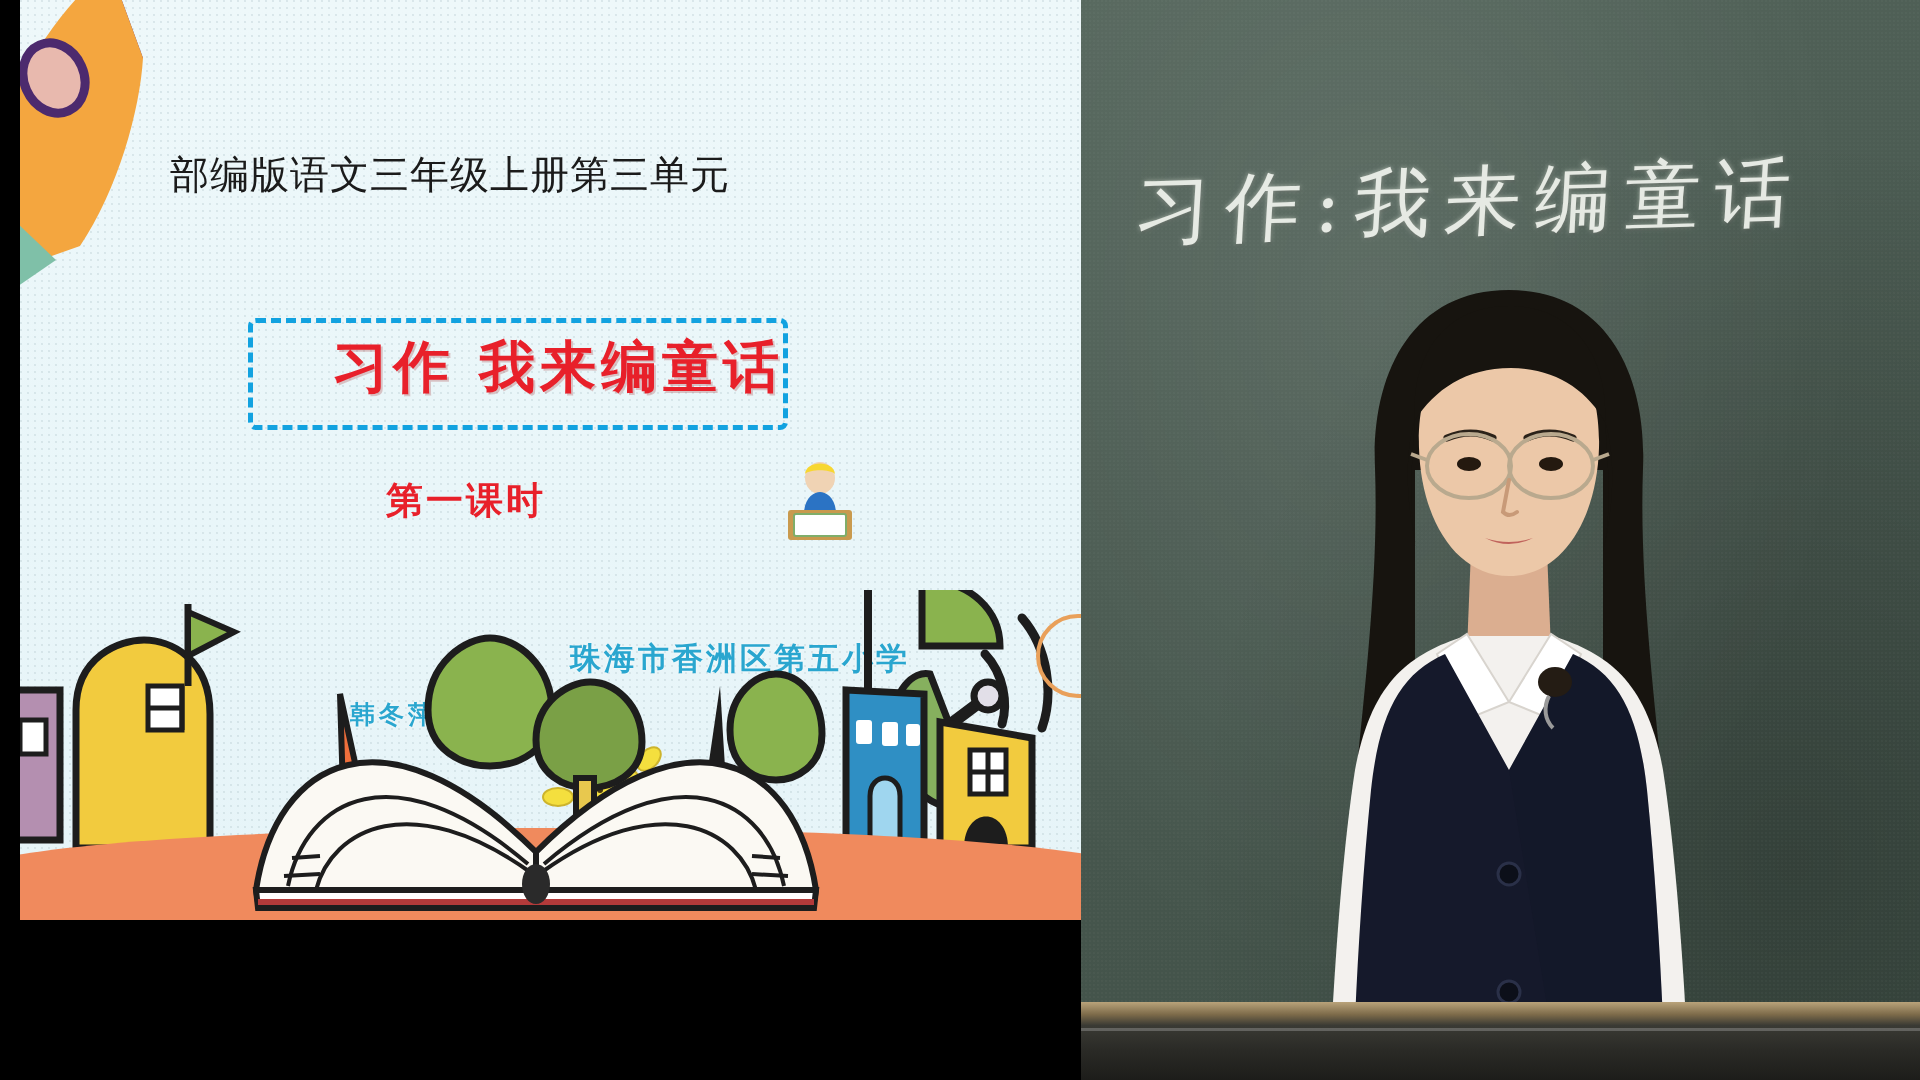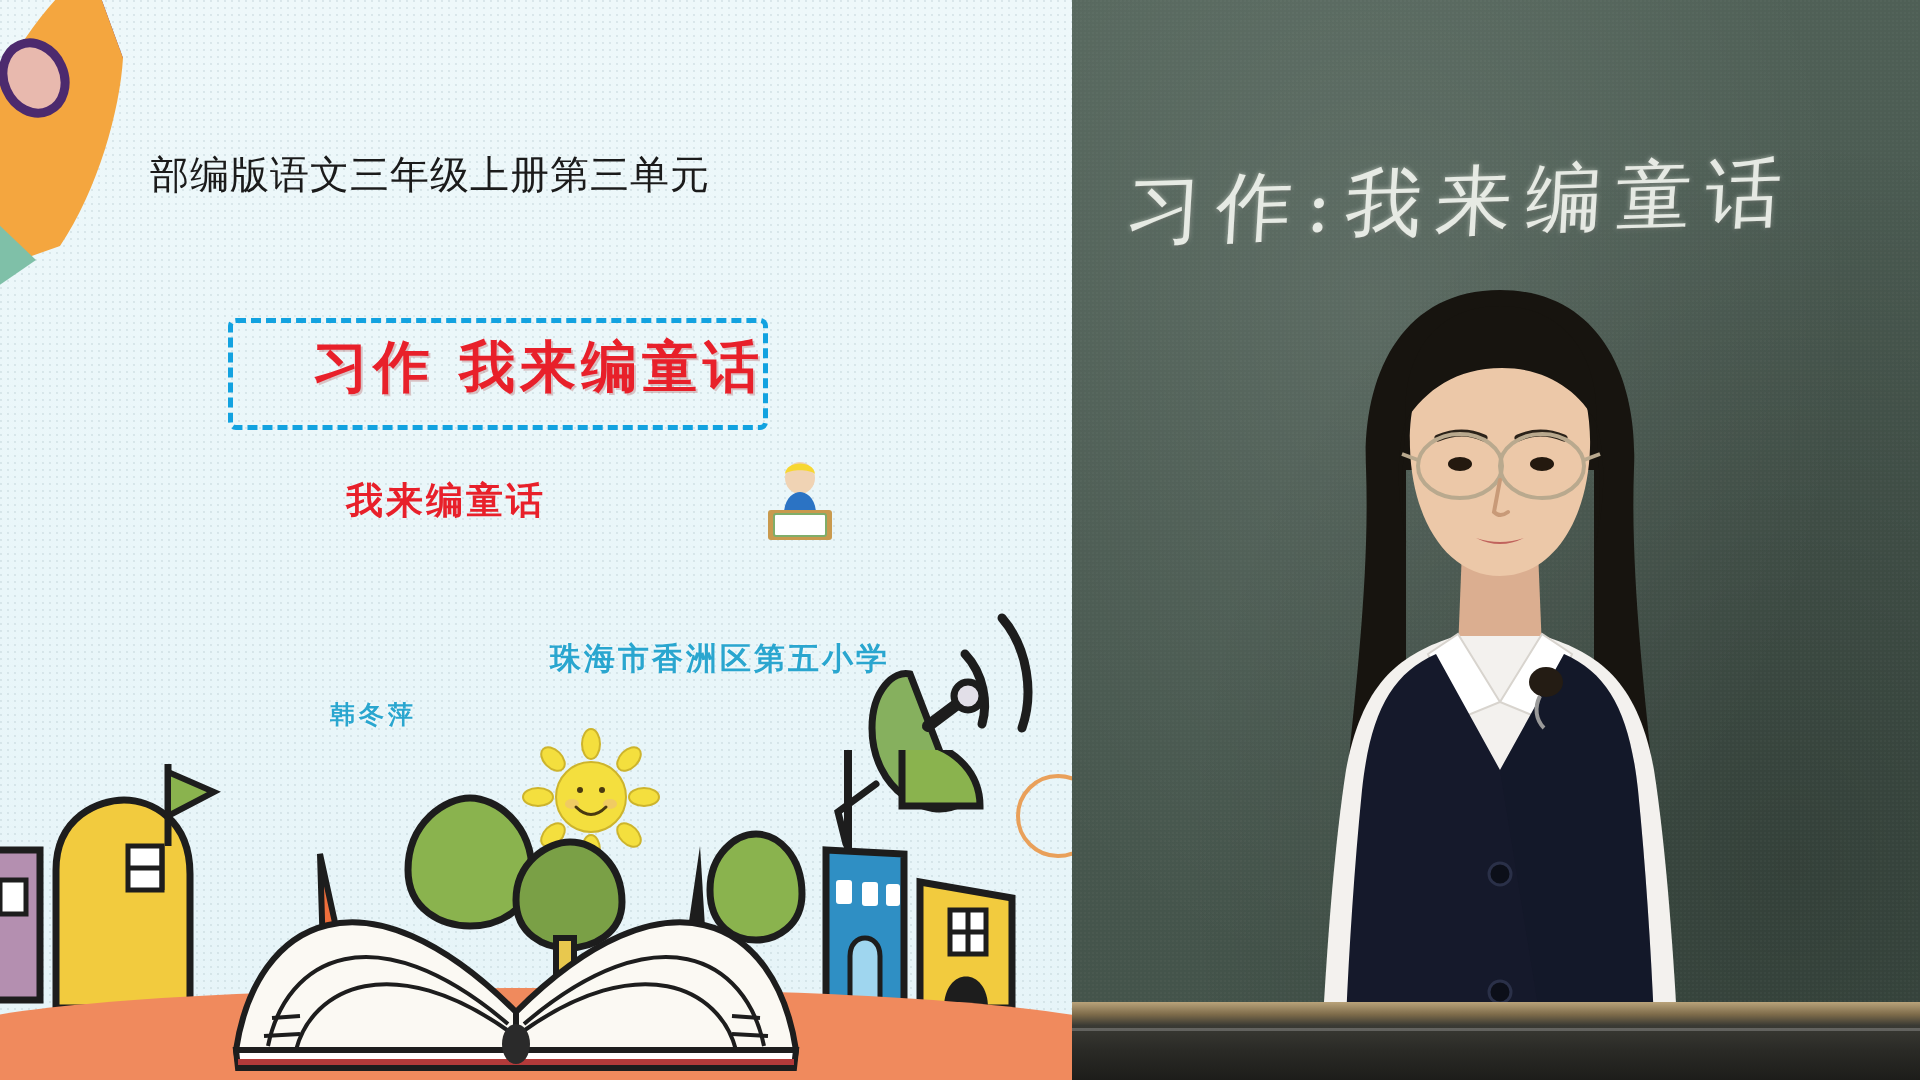--- a/index.html
+++ b/index.html
@@ -5,25 +5,26 @@
 <style>
   * { margin:0; padding:0; box-sizing:border-box; }
   html,body { width:1920px; height:1080px; overflow:hidden; background:#000; }
   body { font-family:"Liberation Sans", sans-serif; }
 
   .screen { position:relative; width:1920px; height:1080px; display:flex; }
 
   
   .slide {
     position:relative;
-    width:1072px; height:1080px;
+    width:1072px; height:920px;
     overflow:hidden;
     background:
       radial-gradient(circle at 1px 1px, rgba(180,200,205,.35) 1px, transparent 1.2px) 0 0/7px 7px,
       linear-gradient(180deg,#eef8fa 0%, #e9f6f9 55%, #e6f4f8 100%);
+    margin-left: 20px;
   }
 
   
   .rocket { position:absolute; left:-52px; top:-40px; width:230px; height:330px; transform:rotate(0deg); }
 
   
   .unit-line {
     position:absolute; left:150px; top:148px;
     font-family:"DejaVu Serif","Liberation Serif",serif;
     font-size:39px; color:#1b1b1b; letter-spacing:1px; white-space:nowrap;
@@ -126,21 +127,21 @@
       <path d="M142 8 C96 42 48 110 22 196 C8 242 4 286 10 322 L112 286 C150 230 172 150 175 98 Z" fill="#f4a63f"></path>
       <ellipse cx="86" cy="118" rx="30" ry="36" transform="rotate(-24 86 118)" fill="#e8b9ae" stroke="#4c2a6e" stroke-width="9"></ellipse>
       <path d="M20 196 C-6 206 -22 232 -24 262 L12 252 Z" fill="#7fc0a8"></path>
       <path d="M44 258 C30 288 26 318 30 340 L88 300 Z" fill="#7fc0a8"></path>
     </svg>
 
     <div class="unit-line">部编版语文三年级上册第三单元</div>
 
     <div class="title-box"></div>
     <div class="title-text">习作  我来编童话</div>
-    <div class="period-text">我来编童话</div>
+    <div class="period-text">第一课时</div>
 
     <div class="school-text">珠海市香洲区第五小学</div>
     <div class="teacher-text">韩冬萍</div>
 
     <svg class="boy-icon" viewBox="0 0 80 90">
       <ellipse cx="40" cy="26" rx="15" ry="16" fill="#f0d3b4"></ellipse>
       <path d="M25 22 C26 8 54 8 55 22 C50 17 30 17 25 22 Z" fill="#f7d731"></path>
       <path d="M24 62 C24 46 34 40 40 40 C46 40 56 46 56 62 Z" fill="#2b73c4"></path>
       <rect x="8" y="58" width="64" height="30" rx="3" fill="#c99a4e"></rect>
       <rect x="14" y="62" width="52" height="22" rx="2" fill="#ffffff" stroke="#7fae6a" stroke-width="2"></rect>

